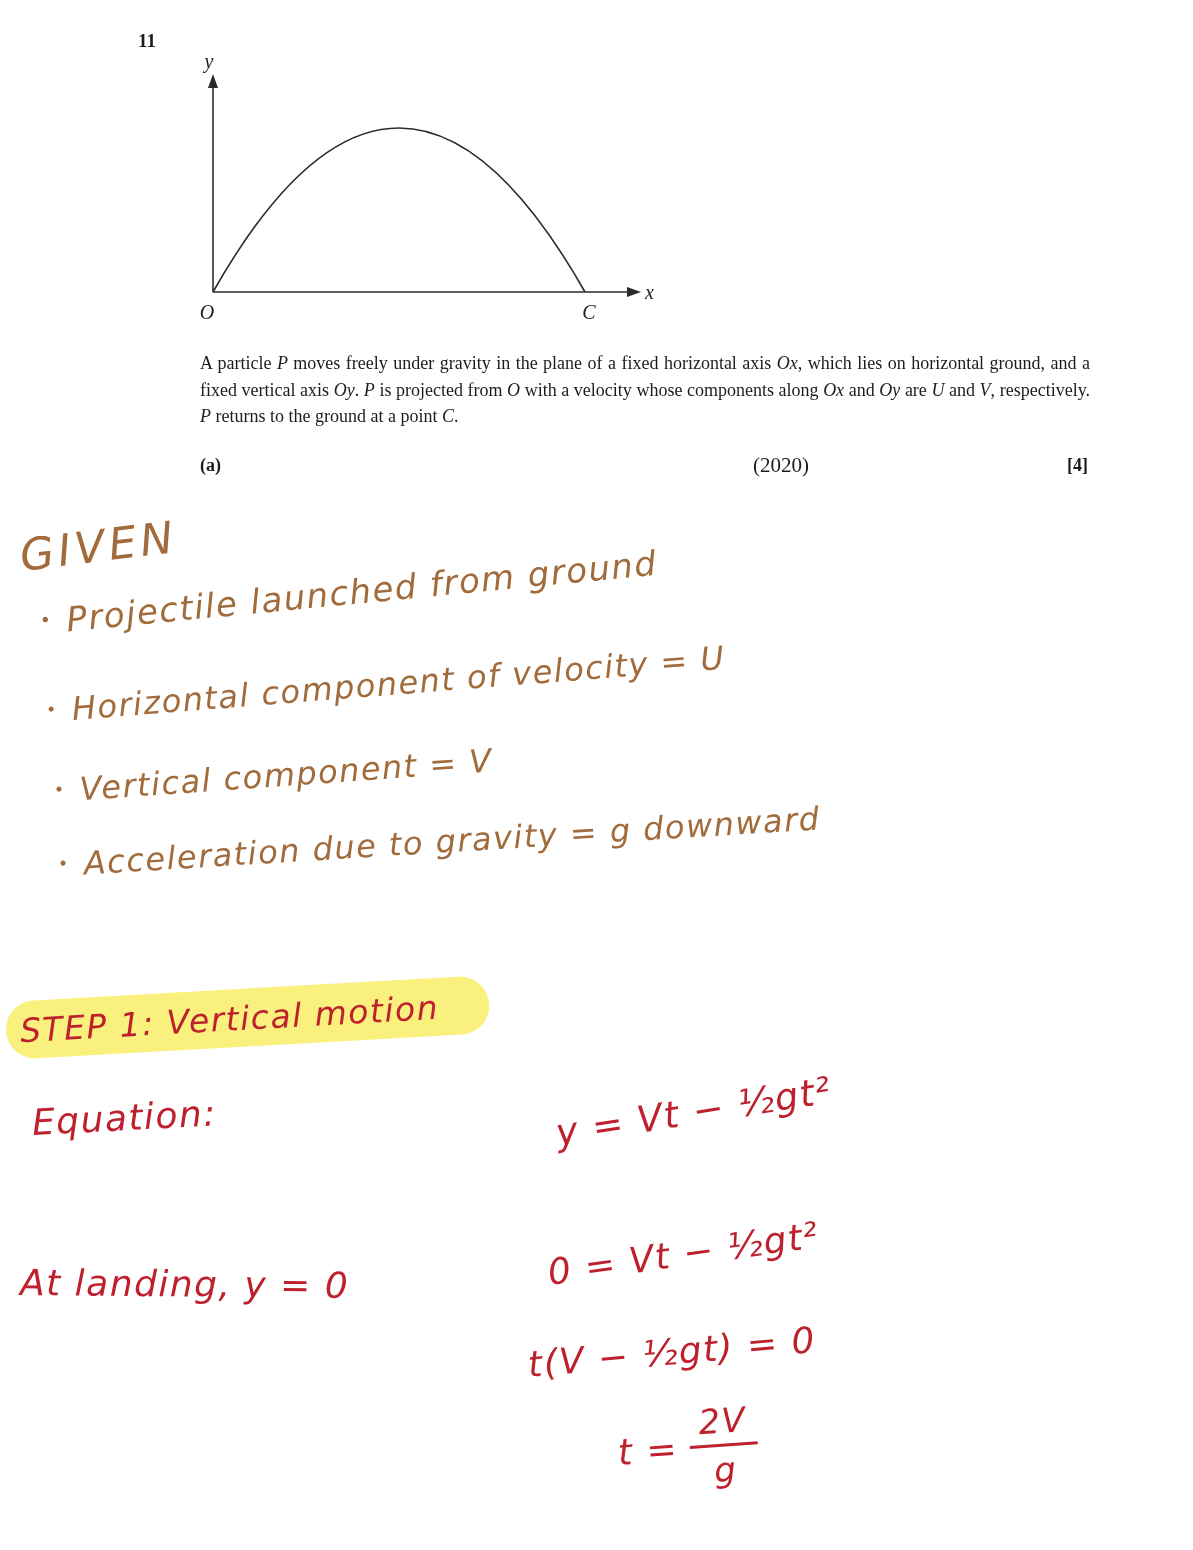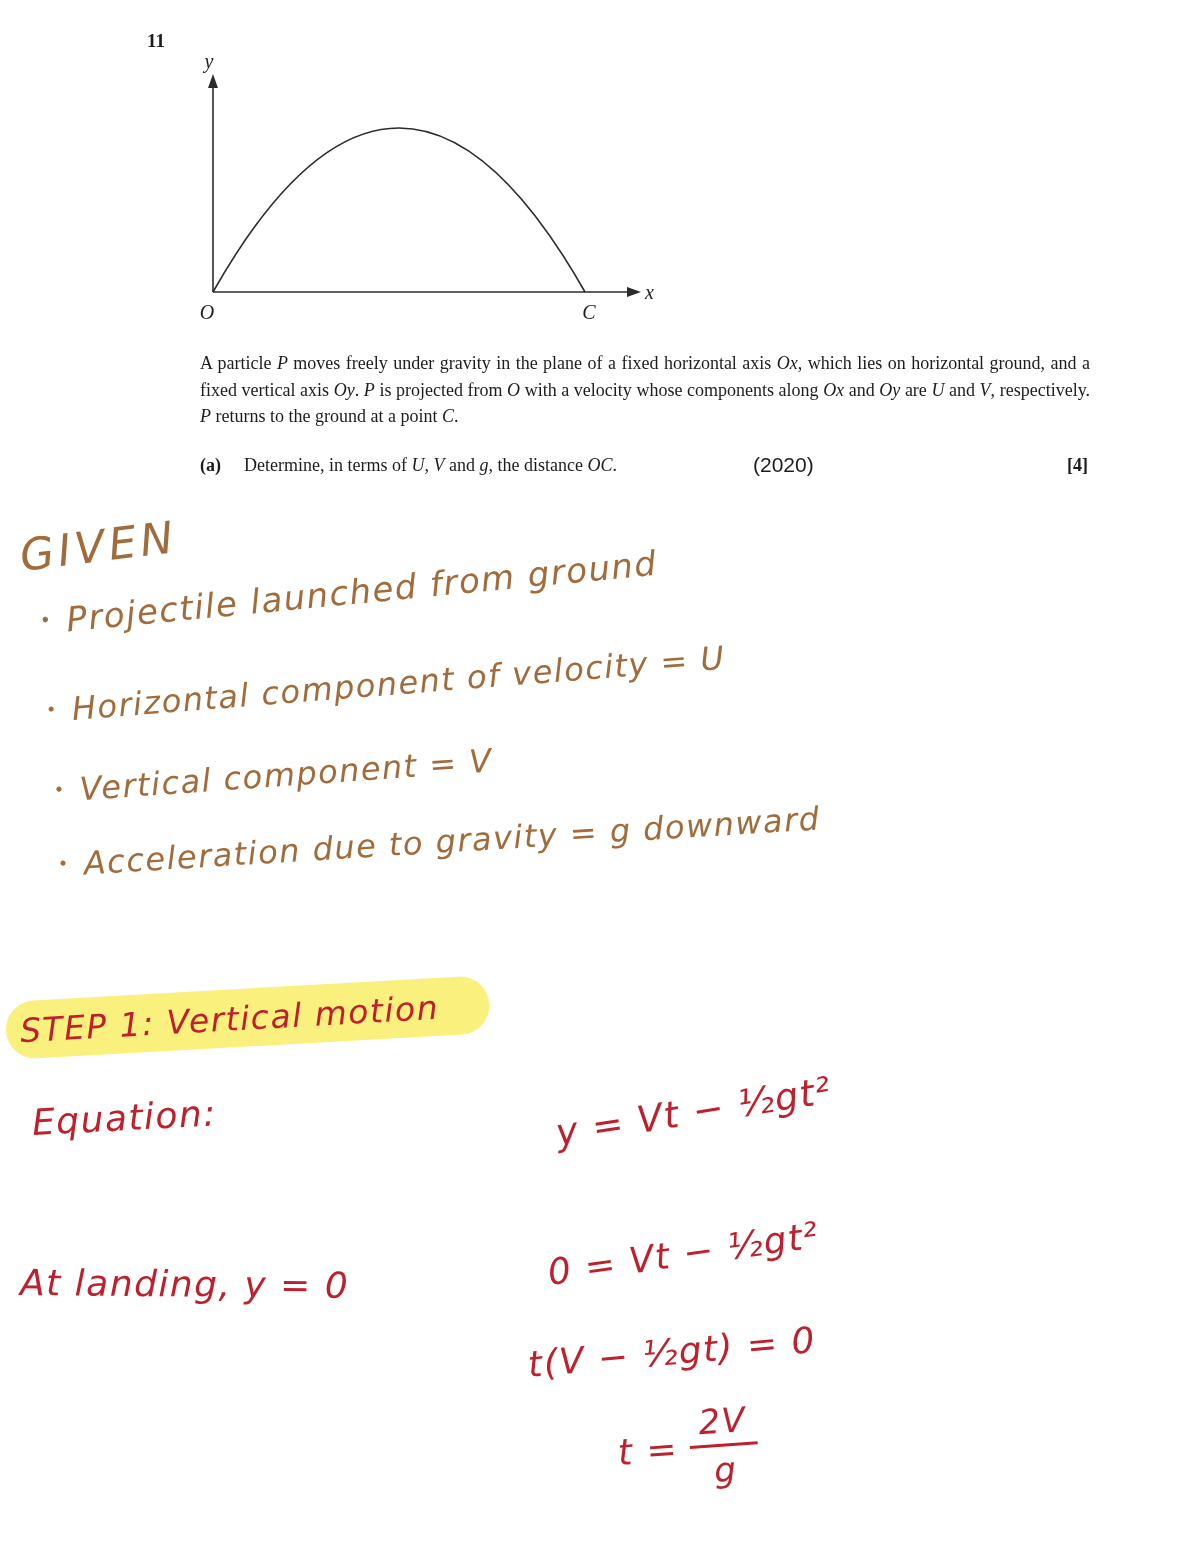--- a/index.html
+++ b/index.html
@@ -12,30 +12,30 @@
   *{margin:0;padding:0;box-sizing:border-box;}
   html,body{background:#ffffff;}
   .page{
     position:relative;width:1193px;height:1550px;background:#fff;overflow:hidden;
     font-family:"Liberation Serif",serif;color:var(--text-black);
   }
   .abs{position:absolute;}
   .it{font-style:italic;}
 
   
-  .q-number{left:147px;top:30px;font-size:19px;font-weight:bold;}
+  .q-number{left:138px;top:30px;font-size:19px;font-weight:bold;}
   .diagram{left:185px;top:50px;}
   .diagram line,.diagram path{stroke:var(--diagram-stroke);stroke-width:1.6;fill:none;}
   .diagram polygon{fill:var(--diagram-stroke);}
   .diagram text{font-family:"Liberation Serif",serif;font-style:italic;font-size:20px;fill:var(--text-black);}
   .statement{left:200px;top:350px;width:890px;font-size:18px;line-height:26.5px;text-align:justify;font-family:Liberation Serif, serif;}
   .part-a{left:200px;top:455px;width:890px;height:30px;font-size:18px;}
   .pa-label{position:absolute;left:0;top:0;font-weight:bold;}
   .pa-q{position:absolute;left:44px;top:0;}
-  .pa-year{position:absolute;left:553px;top:-2px;font-family:Liberation Sans, sans-serif;font-size:21px;text-align:center;}
+  .pa-year{position:absolute;left:553px;top:-2px;font-family:Liberation Serif, serif;font-size:21px;text-align:center;}
   .pa-marks{position:absolute;right:2px;top:0;font-weight:bold;}
 
   
   .hw{
     font-family:"DejaVu Sans",sans-serif;font-style:italic;letter-spacing:1.5px;
     white-space:nowrap;transform-origin:left center;
   }
   .brown{color:var(--ink-brown);}
   .red{color:var(--ink-red);}
   .given-heading{left:20px;top:530px;font-size:44px;transform:rotate(-7deg);letter-spacing:4px;}
@@ -77,21 +77,20 @@
     <text x="24" y="18" text-anchor="middle">y</text>
     <text x="460" y="249" text-anchor="start">x</text>
     <text x="22" y="269" text-anchor="middle">O</text>
     <text x="404" y="269" text-anchor="middle">C</text>
   </svg>
 
   <p class="abs statement"><span>A particle </span><span class="it">P</span><span> moves freely under gravity in the plane of a fixed horizontal axis </span><span class="it">Ox</span><span>, which lies on horizontal ground, and a fixed vertical axis </span><span class="it">Oy</span><span>. </span><span class="it">P</span><span> is projected from </span><span class="it">O</span><span> with a velocity whose components along </span><span class="it">Ox</span><span> and </span><span class="it">Oy</span><span> are </span><span class="it">U</span><span> and </span><span class="it">V</span><span>, respectively. </span><span class="it">P</span><span> returns to the ground at a point </span><span class="it">C</span><span>.</span></p>
 
   <div class="abs part-a">
     <span class="pa-label">(a)</span>
-    <span class="pa-q"><span>Determine, in terms of </span><span class="it">U</span><span>, </span><span class="it">V</span><span> and </span><span class="it">g</span><span>, the distance </span><span class="it">OC</span><span>.</span></span>
     <span class="pa-year">(2020)</span>
     <span class="pa-marks">[4]</span>
   </div>
 
   <div class="abs hw brown given-heading">GIVEN</div>
 
   <div class="abs hw brown bullet b1">
     <span class="dot">•</span><span>Projectile launched from ground</span>
   </div>
   <div class="abs hw brown bullet b2">

